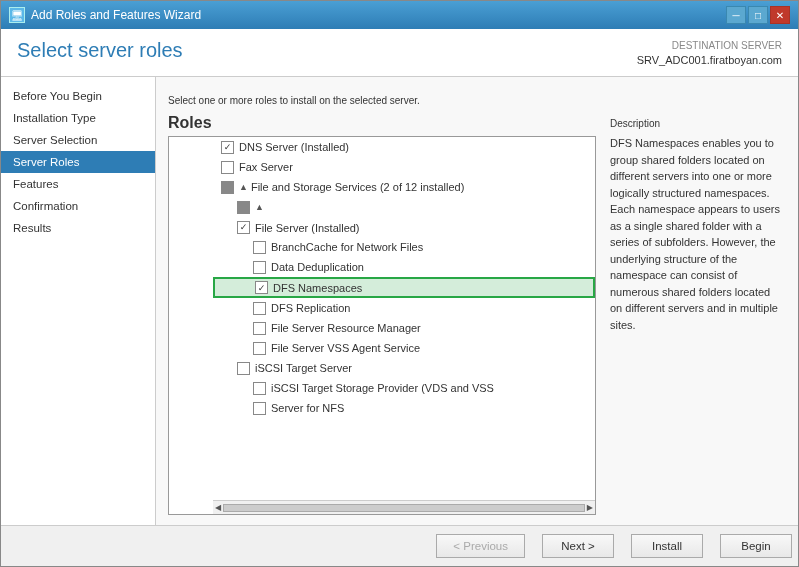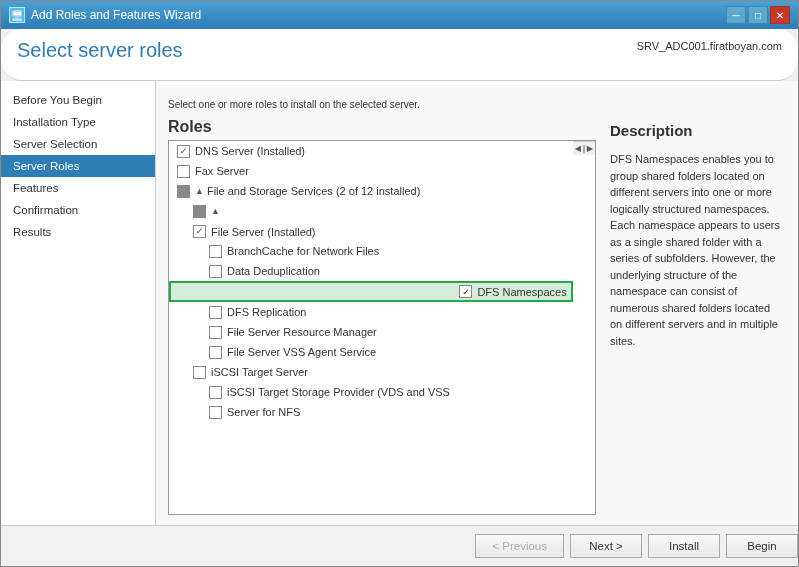--- a/index.html
+++ b/index.html
@@ -62,23 +62,22 @@
       align-items: center;
       justify-content: center;
       cursor: pointer;
     }
     .title-btn.close {
       background: #c0392b;
       border-color: #a93226;
     }
     .header-bar {
       background: white;
-      padding: 10px 16px 18px 16px;
+      padding: 10px 16px 8px 16px;
       border-bottom: 1px solid #ccc;
-      border-radius: 21px;
     }
     .header-title {
       font-size: 20px;
       color: #2e7db5;
       font-weight: 300;
     }
     .content-area {
       display: flex;
       flex: 1;
       overflow: hidden;
@@ -130,21 +129,22 @@
       font-weight: bold;
       color: #333;
       margin-bottom: 4px;
     }
     .roles-list-container {
       flex: 1;
       border: 1px solid #999;
       background: white;
       overflow: hidden;
       display: flex;
-      flex-direction: row;
+      flex-direction: column;
+      padding-left: 44px;
     }
     .roles-scroll {
       flex: 1;
       overflow-y: auto;
       overflow-x: hidden;
     }
     .roles-scroll::-webkit-scrollbar {
       width: 14px;
     }
     .roles-scroll::-webkit-scrollbar-track {
@@ -159,21 +159,20 @@
       display: flex;
       align-items: center;
       padding: 2px 4px;
       font-size: 11px;
       color: #333;
       min-height: 20px;
     }
     .role-item.highlighted {
       background: #d4edda;
       border: 2px solid #28a745;
-      justify-content: flex-end;
     }
     .role-item .indent1 { margin-left: 18px; }
     .checkbox {
       width: 13px;
       height: 13px;
       border: 1px solid #888;
       background: white;
       margin-right: 5px;
       display: inline-flex;
       align-items: center;
@@ -198,38 +197,38 @@
     .triangle {
       margin-right: 3px;
       font-size: 9px;
       color: #555;
     }
     .description-panel {
       width: 180px;
       padding: 4px;
     }
     .description-header {
-      font-size: 15px;
-      font-weight: bold;
-      color: #333;
-      margin-bottom: 12px;
+      font-size: 10px;
+      font-weight: normal;
+      color: #333;
+      margin-bottom: 6px;
     }
     .description-text {
       font-size: 11px;
       color: #333;
       line-height: 1.5;
     }
     .footer {
       background: #f0f0f0;
       border-top: 1px solid #ccc;
-      padding: 8px 0;
+      padding: 8px 6px;
       display: flex;
       justify-content: flex-end;
       align-items: center;
-      gap: 6px;
+      gap: 17px;
     }
     .footer-btn {
       padding: 5px 16px;
       font-size: 11.5px;
       border: 1px solid #aaa;
       background: linear-gradient(to bottom, #f8f8f8, #e8e8e8);
       cursor: pointer;
       color: #333;
       min-width: 72px;
       text-align: center;
@@ -266,20 +265,21 @@
       <div class="title-btn">─</div>
       <div class="title-btn">□</div>
       <div class="title-btn close">✕</div>
     </div>
   </div>
 
   <div class="header-bar">
     <div style="display:flex; justify-content:space-between; align-items:flex-start;">
       <div class="header-title">Select server roles</div>
       <div class="dest-server">
+        <div class="dest-server-label">DESTINATION SERVER</div>
         <div class="dest-server-name">SRV_ADC001.firatboyan.com</div>
       </div>
     </div>
   </div>
 
   <div class="content-area">
 
     <div class="sidebar">
       <div class="sidebar-item">Before You Begin</div>
       <div class="sidebar-item">Installation Type</div>

